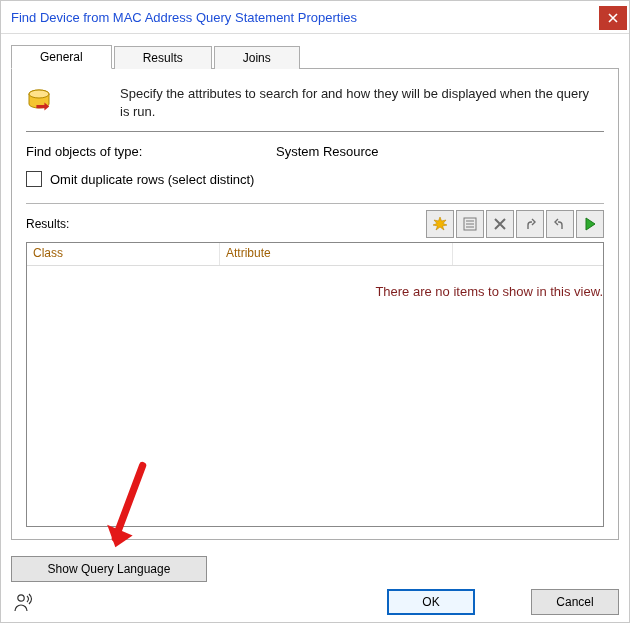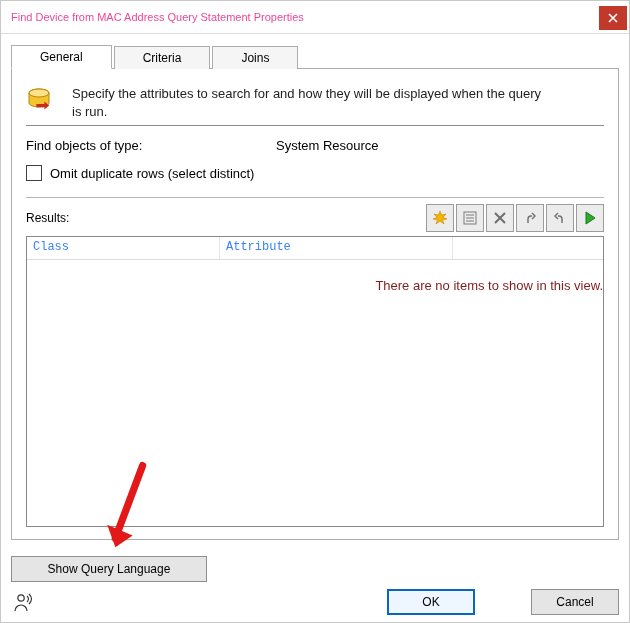--- a/index.html
+++ b/index.html
@@ -20,22 +20,22 @@
   }
   .titlebar{
     height:32px;
     display:flex;align-items:center;
     padding:0 0 0 10px;
     border-bottom:1px solid #dcdcdc;
     background:#fff;
   }
   .title{
     flex:1;
-    font-size:11px;
-    color:#ec4899;
+    font-size:13px;
+    color:#1d4ed8;
   }
   .close-btn{
     width:28px;height:24px;
     background:#c0392b;
     display:flex;align-items:center;justify-content:center;
     margin:2px 2px 0 0;
     cursor:default;
   }
   .close-btn svg{display:block}
   .content{
@@ -68,22 +68,23 @@
     top:1px;
   }
   .tab-panel{
     border:1px solid #adadad;
     flex:1;
     padding:16px 14px 12px 14px;
     display:flex;flex-direction:column;
     background:#fff;
   }
   .desc-row{
-    display:flex;align-items:center;
-    margin-bottom:4px;
+    display:flex;align-items:flex-end;
+    margin-bottom:10px;
+    gap:48px;
   }
   .desc-icon{
     width:34px;height:34px;flex:0 0 34px;
     margin-right:12px;
   }
   .desc-text{
     font-size:13px;
     line-height:1.4;
     max-width:480px;
     color:#222;
@@ -143,23 +144,22 @@
   }
   .thead{
     display:flex;
     border-bottom:1px solid #dcdcdc;
     background:#fff;
     height:22px;
   }
   .th{
     padding:3px 6px;
     font-size:12px;
-    color:#3b82f6;
+    color:#a16207;
     border-right:1px solid #e6e6e6;
-    font-family:Liberation Mono, monospace;
   }
   .th.class{flex:0 0 180px}
   .th.attr{flex:0 0 220px}
   .th.sort{flex:1}
   .empty-msg{
     text-align:right;
     padding:18px 0;
     font-size:13px;
     color:#7f1d1d;
   }
@@ -215,21 +215,21 @@
       <svg width="12" height="12" viewBox="0 0 12 12">
         <path d="M2 2 L10 10 M10 2 L2 10" stroke="#fff" stroke-width="1.6"></path>
       </svg>
     </div>
   </div>
 
   <div class="content">
 
     <div class="tabs">
       <div class="tab active">General</div>
-      <div class="tab">Criteria</div>
+      <div class="tab">Results</div>
       <div class="tab">Joins</div>
     </div>
 
     <div class="tab-panel">
 
       <div class="desc-row">
         <div class="desc-icon">
           <svg width="34" height="34" viewBox="0 0 34 34">
             <ellipse cx="13" cy="7" rx="10" ry="4" fill="#f4c430" stroke="#b58a00"></ellipse>
             <path d="M3 7 v10 a10 4 0 0 0 20 0 V7" fill="#f4c430" stroke="#b58a00"></path>

